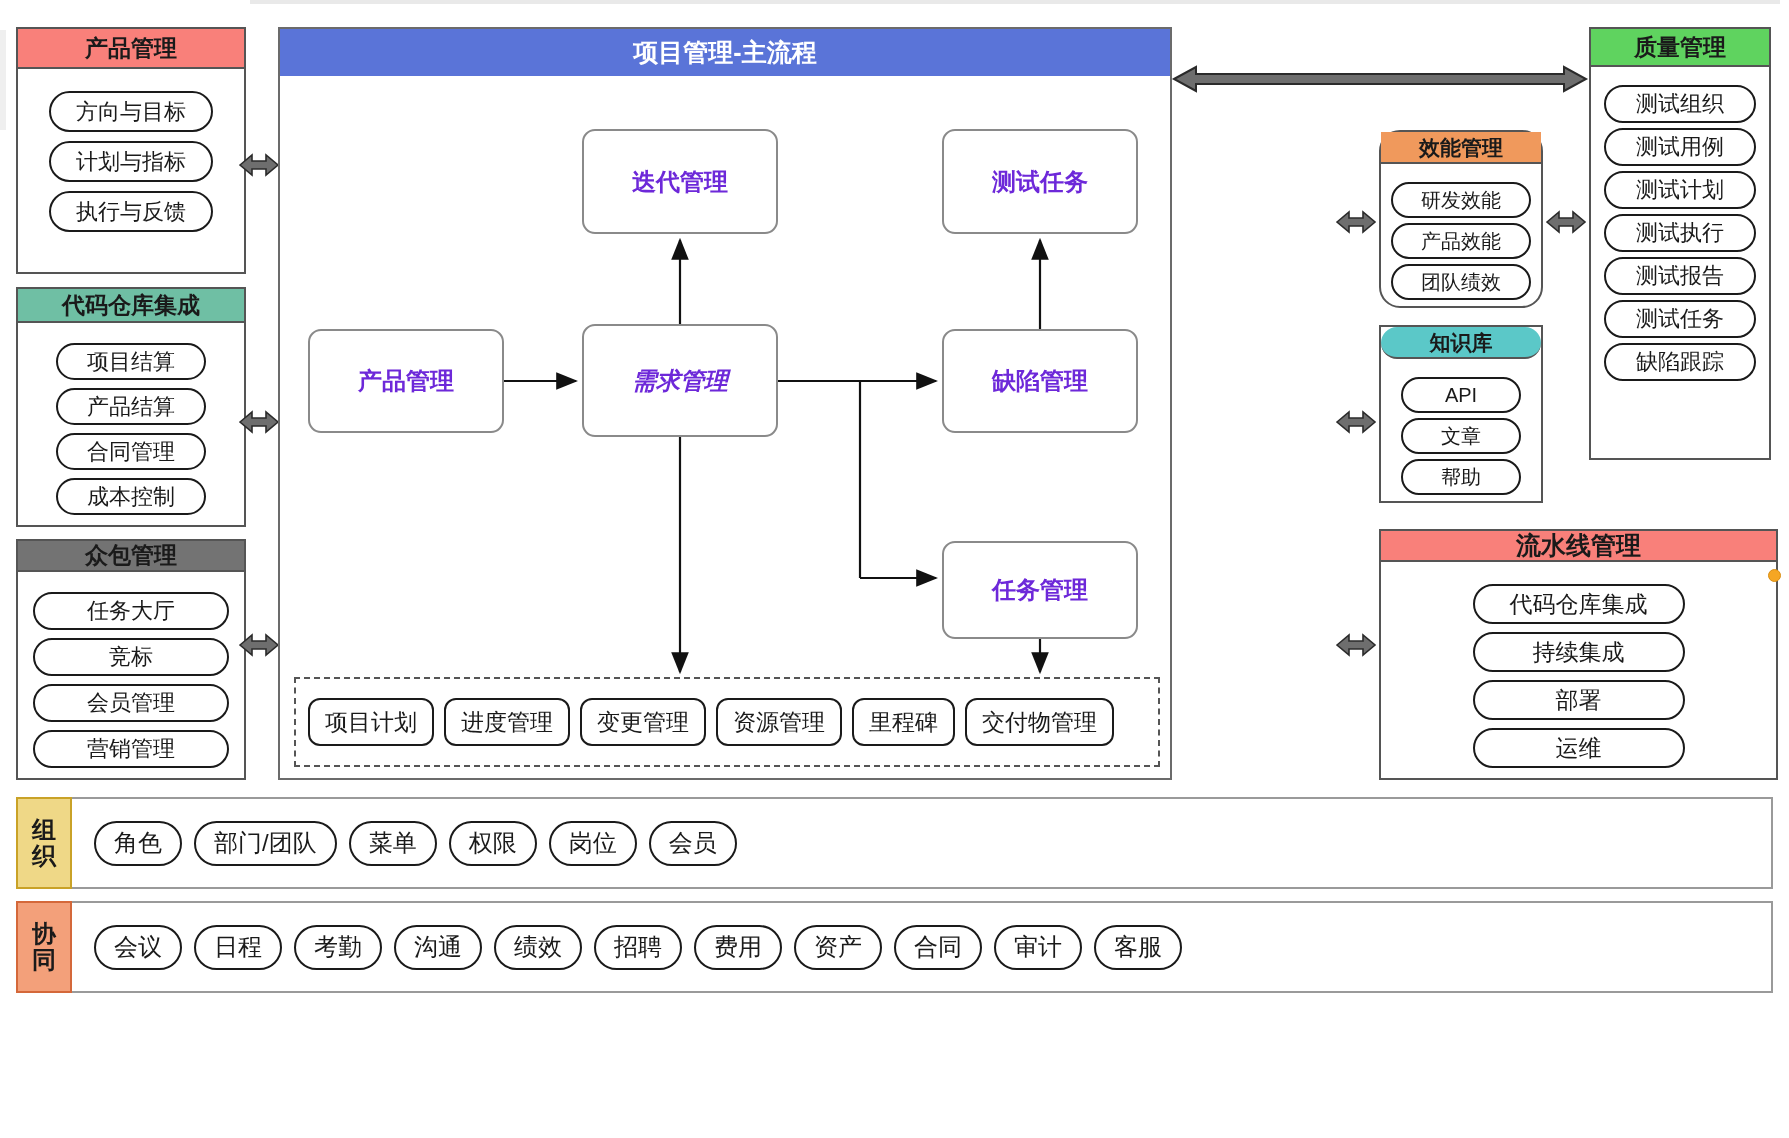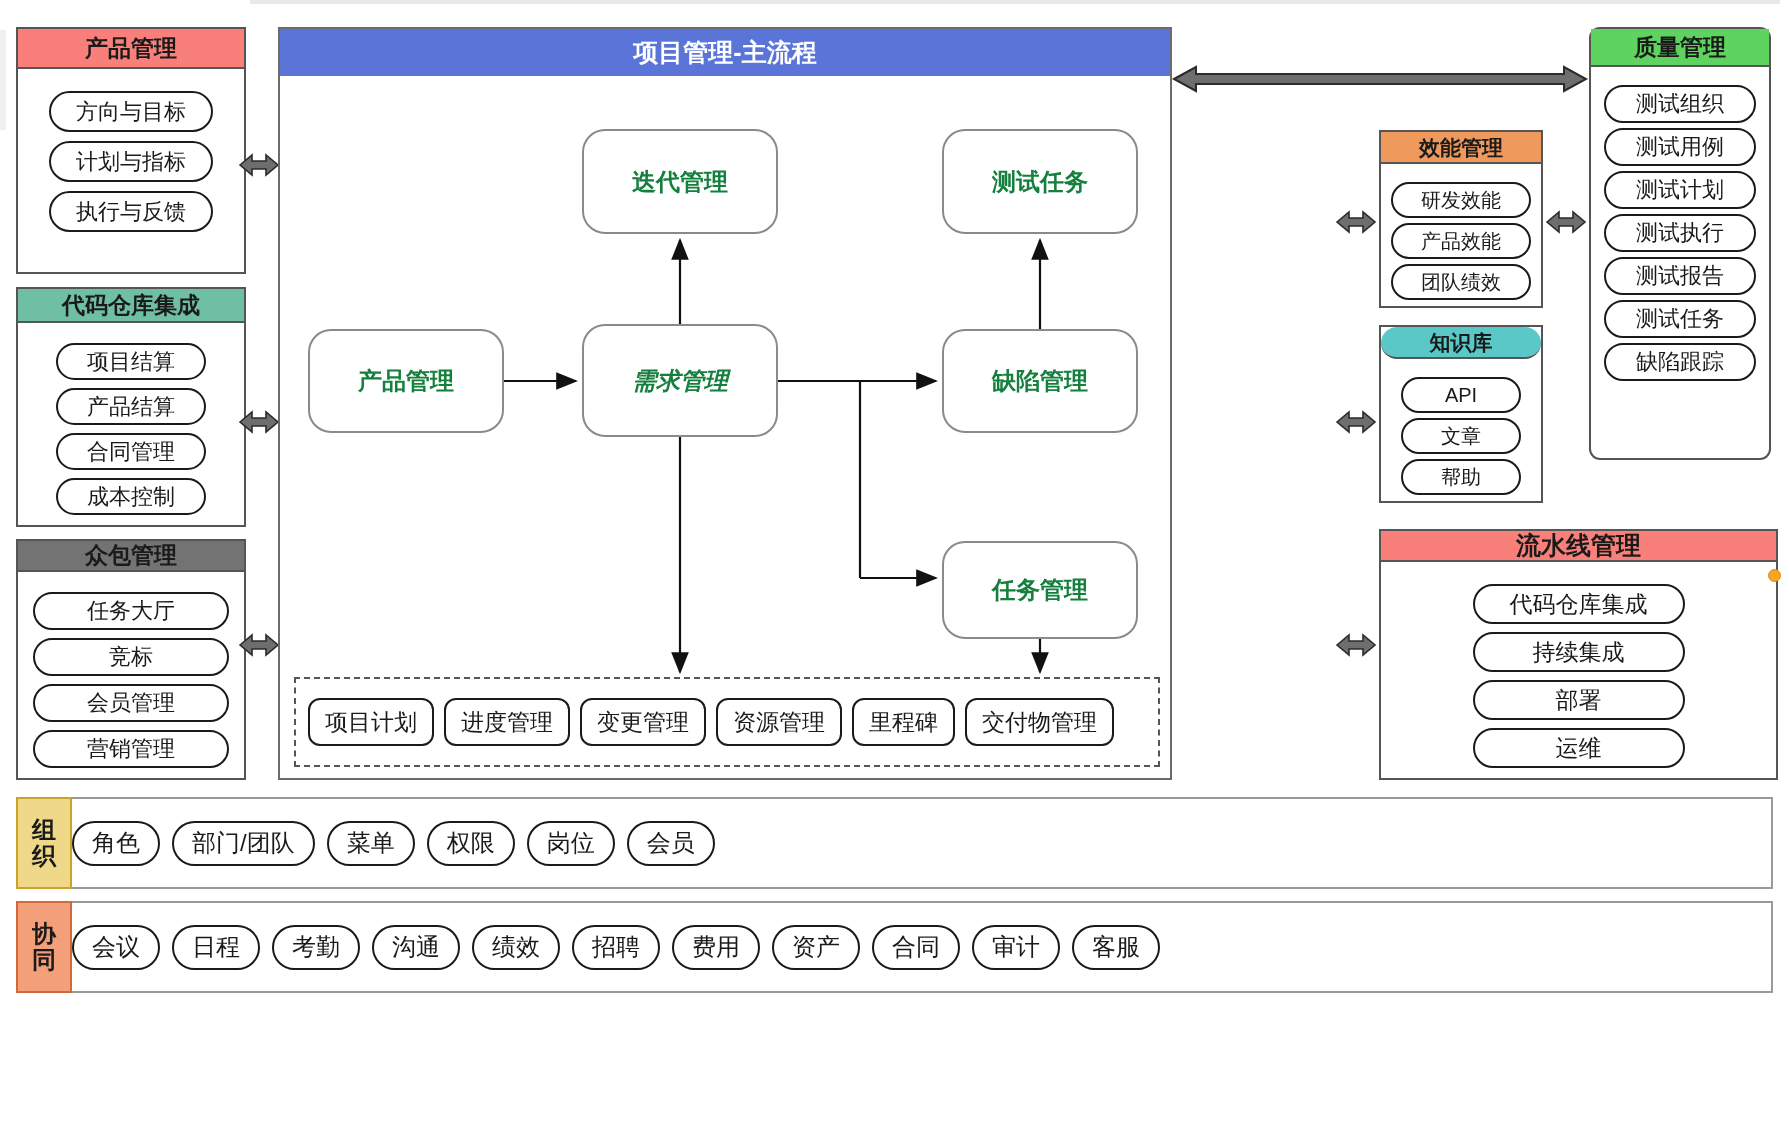--- a/index.html
+++ b/index.html
@@ -84,26 +84,26 @@
     background: #5A74D8;
     color: #ffffff;
     font-size: 25px;
     font-weight: bold;
     display: flex; align-items: center; justify-content: center;
     line-height: 1;
   }
   .node {
     position: absolute;
     border: 2px solid #8a8a8a;
-    border-radius: 23px;
+    border-radius: 13px;
     background: #ffffff;
     display: flex; align-items: center; justify-content: center;
     font-size: 24px;
     font-weight: bold;
-    color: #15803d;
+    color: #6d28d9;
     line-height: 1;
   }
   #node-iteration { left: 302px; top: 100px;  width: 196px; height: 105px; }
   #node-testtask  { left: 662px; top: 100px;  width: 196px; height: 105px; }
   #node-product   { left: 28px;  top: 300px;  width: 196px; height: 104px; }
   #node-demand    { left: 302px; top: 295px;  width: 196px; height: 113px; font-style: italic; }
   #node-defect    { left: 662px; top: 300px;  width: 196px; height: 104px; }
   #node-task      { left: 662px; top: 500px;  width: 196px; height: 98px; margin-top: 12px; }
 
   #dashed-row {
@@ -121,21 +121,21 @@
     height: 48px;
     font-size: 23px;
     padding: 0 15px;
     border-width: 2px;
     border-radius: 12px;
   }
 
   svg.wires { position: absolute; left: 0; top: 0; width: 894px; height: 753px; pointer-events: none; }
 
   
-  #panel-efficiency { left: 1379px; top: 130px; width: 164px; height: 178px; }
+  #panel-efficiency { left: 1379px; top: 130px; width: 164px; height: 178px; border-radius: 21px; }
   #panel-efficiency .panel-head { height: 38px; background: #F0995C; font-size: 21px; }
   #panel-efficiency .pill { width: 140px; height: 36px; font-size: 20px; }
   #panel-efficiency .panel-body { gap: 5px; padding: 6px 0; }
 
   #panel-kb { left: 1379px; top: 325px; width: 164px; height: 178px; }
   #panel-kb .panel-head { height: 38px; background: #5BC8C8; font-size: 21px; border-radius: 16px; }
   #panel-kb .pill { width: 120px; height: 36px; font-size: 20px; }
   #panel-kb .panel-body { gap: 5px; padding: 6px 0; }
 
   #panel-pipeline { left: 1379px; top: 529px; width: 399px; height: 251px; }
@@ -145,21 +145,21 @@
   #pipeline-dot {
     position: absolute;
     right: -5px; top: 38px;
     width: 13px; height: 13px;
     border-radius: 50%;
     background: #F5A623;
     border: 1px solid #d98e13;
   }
 
   
-  #panel-quality { left: 1589px; top: 27px; width: 182px; height: 433px; border-radius: 11px; }
+  #panel-quality { left: 1589px; top: 27px; width: 182px; height: 433px; }
   #panel-quality .panel-head { height: 38px; background: #5FD35F; font-size: 23px; }
   #panel-quality .pill { width: 152px; height: 38px; font-size: 22px; }
   #panel-quality .panel-body { gap: 5px; padding: 6px 0; }
 
   
   .bottom-bar {
     position: absolute;
     left: 16px;
     width: 1757px;
     border: 2px solid #9a9a9a;
@@ -181,20 +181,21 @@
     color: #1a1a1a;
     line-height: 1.08;
   }
   #bar-org  .bar-label { background: #EFD887; border: 2px solid #C9A227; margin: -2px 0 -2px -2px; }
   #bar-coop .bar-label { background: #F3A07A; border: 2px solid #D4683A; margin: -2px 0 -2px -2px; }
   .bar-items {
     flex: 1;
     display: flex;
     align-items: center;
     gap: 12px;
+    padding-left: 22px;
   }
   .bar-items .pill {
     height: 45px;
     font-size: 24px;
     padding: 0 18px;
     border-width: 2.5px;
   }
 
   
   .dbl-arrow { position: absolute; }

